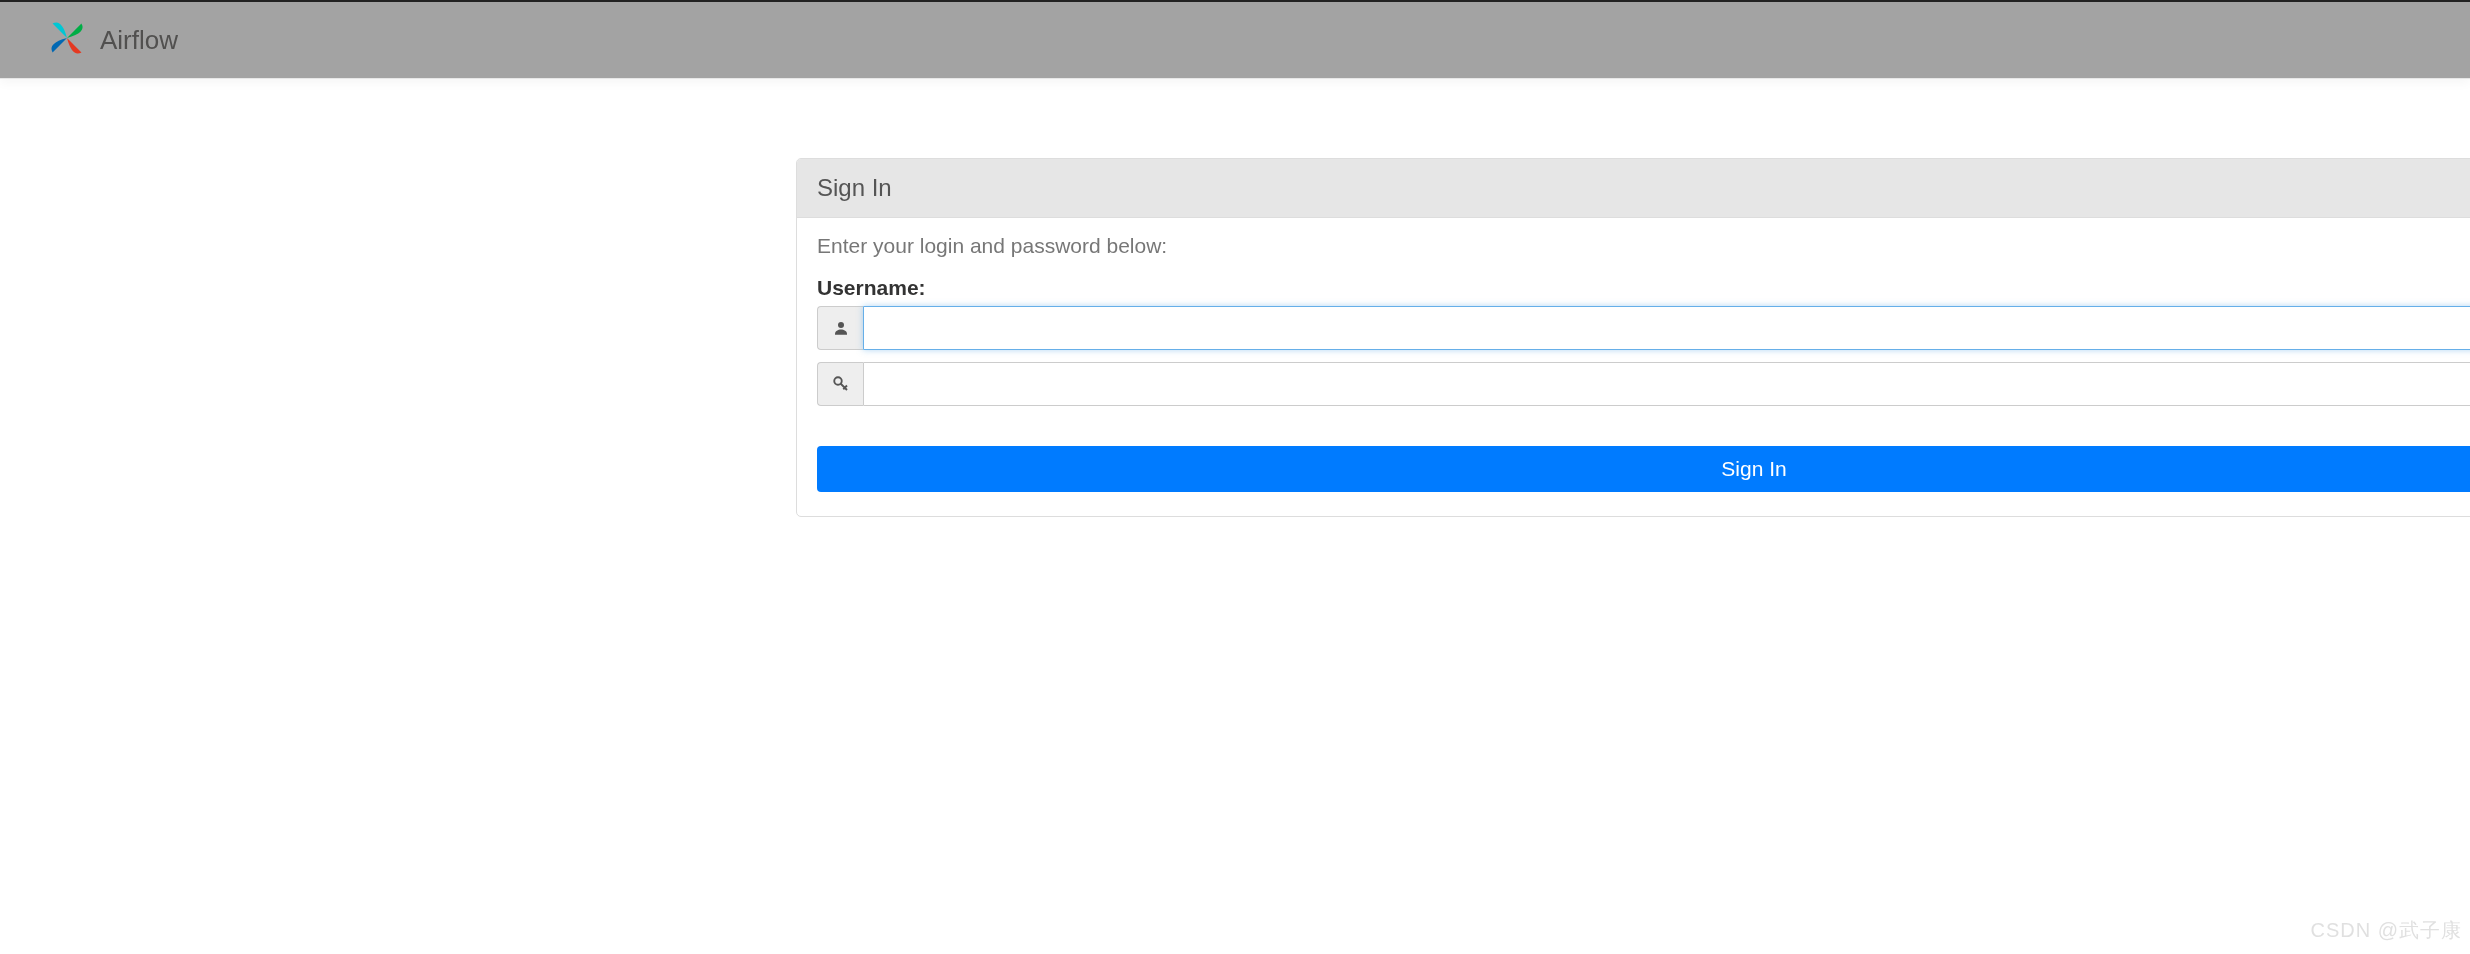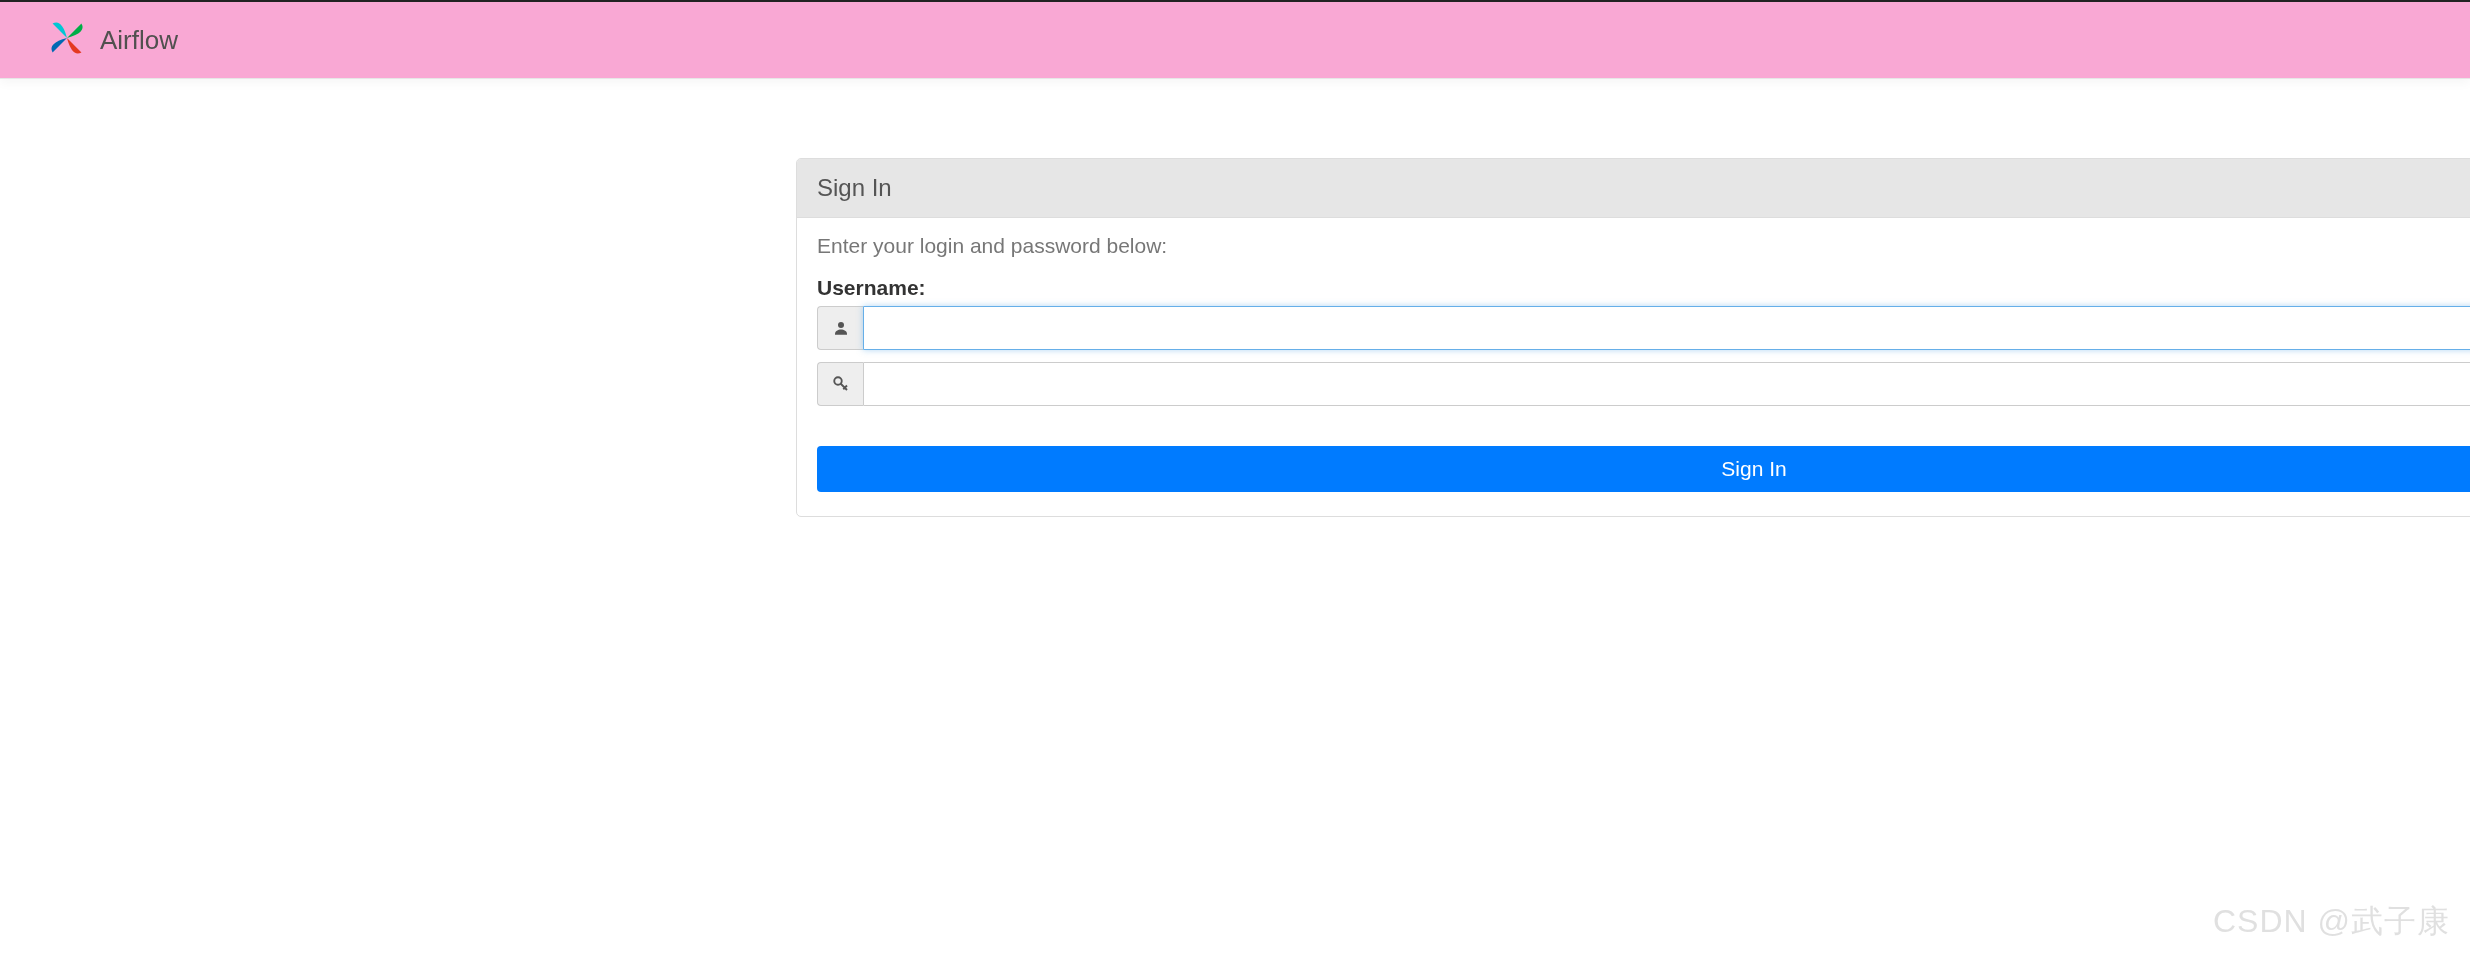--- a/index.html
+++ b/index.html
@@ -6,21 +6,21 @@
     body {
       font-family: -apple-system, BlinkMacSystemFont, "Segoe UI", Helvetica, Arial, sans-serif;
       background: #fff;
       width: 2470px;
       height: 954px;
       position: relative;
       border-top: 2px solid #222;
     }
     .navbar {
       height: 77px;
-      background: #f9a8d4;
+      background: #a3a3a3;
       border-bottom: 1px solid #e7e7e7;
       box-shadow: 0 4px 10px rgba(0,0,0,0.04);
       display: flex;
       align-items: center;
       padding-left: 46px;
     }
     .brand {
       display: flex;
       align-items: center;
       gap: 12px;
@@ -102,23 +102,23 @@
       background: #007bff;
       color: #fff;
       border: none;
       border-radius: 4px;
       font-size: 21px;
       cursor: pointer;
       margin-top: 28px;
     }
     .watermark {
       position: absolute;
-      right: 20px;
+      right: 8px;
       bottom: 10px;
-      font-size: 32px;
+      font-size: 20px;
       color: #ccc;
       opacity: 0.6;
       font-weight: 400;
       letter-spacing: 1px;
     }
     .user-icon, .key-icon { width: 18px; height: 18px; }
   </style>
 </head>
 <body>
 

